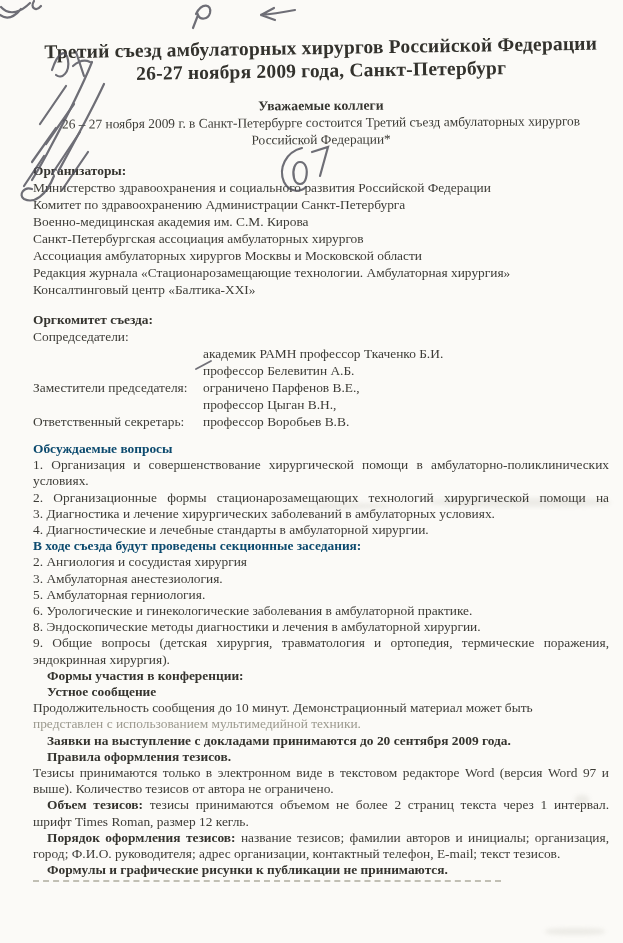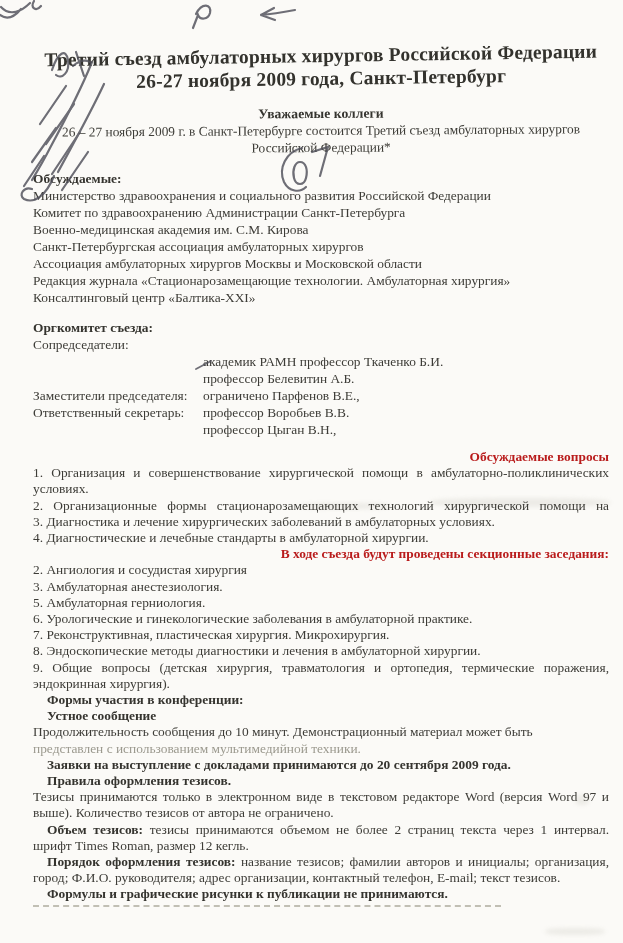--- a/index.html
+++ b/index.html
@@ -4,33 +4,33 @@
 <style>
   * { margin:0; padding:0; box-sizing:border-box; }
   html,body { background:#e9e9e6; }
   .page {
     position:relative; width:623px; height:943px; margin:0 auto;
     background:#fbfaf7;
     font-family:"Liberation Serif","DejaVu Serif",serif;
     color:#3d3c37;
     overflow:hidden;
   }
-  .content { position:relative; padding:36px 14px 0 33px; }
+  .content { position:relative; padding:28px 14px 0 33px; }
   .doc-title {
     text-align:center; font-weight:bold; font-size:19.5px; line-height:23px;
     color:#33322d; letter-spacing:.2px; transform:rotate(-0.9deg); margin-top:8px;
   }
   .greeting { text-align:center; margin-top:15px; font-size:13.4px; line-height:17px; transform:rotate(-0.35deg); }
   .g-head { font-weight:bold; font-size:13.7px; color:#35342f; }
   .sec { font-size:13.4px; }
   .up { line-height:17px; }
   .low { line-height:16.2px; }
   .b { font-weight:bold; color:#35342f; }
   .head-left { font-weight:bold; color:#35342f; }
-  .head-center { font-weight:bold; color:#b91c1c; text-align:right; }
+  .head-center { font-weight:bold; color:#0c4a6e; text-align:left; }
   .indent { text-indent:14px; }
   .line { display:block; }
   .spread { text-align:justify; text-align-last:justify; }
   .faint { color:#9b998e; filter:blur(.2px); }
   .organizers { margin-top:14px; }
   .orgcom { margin-top:13px; }
   .orgrow { display:flex; }
   .orgrow .role { width:170px; flex:none; }
   .orgrow .name { flex:1; }
   .questions { margin-top:11px; }
@@ -79,21 +79,21 @@
       <div class="line">26-27 ноября 2009 года, Санкт-Петербург</div>
     </div>
 
     <div class="greeting">
       <div class="g-head">Уважаемые коллеги</div>
       <div class="line">26 – 27 ноября 2009 г. в Санкт-Петербурге состоится Третий съезд амбулаторных хирургов</div>
       <div class="line">Российской Федерации*</div>
     </div>
 
     <div class="sec up organizers">
-      <div class="head-left">Обсуждаемые:</div>
+      <div class="head-left">Организаторы:</div>
       <div>
 
           <div class="line">Министерство здравоохранения и социального развития Российской Федерации</div>
 
           <div class="line">Комитет по здравоохранению Администрации Санкт-Петербурга</div>
 
           <div class="line">Военно-медицинская академия им. С.М. Кирова</div>
 
           <div class="line">Санкт-Петербургская ассоциация амбулаторных хирургов</div>
 
@@ -122,28 +122,28 @@
             <span class="role"></span>
             <span class="name">профессор Белевитин А.Б.</span>
           </div>
 
           <div class="orgrow">
             <span class="role">Заместители председателя:</span>
             <span class="name">ограничено Парфенов В.Е.,</span>
           </div>
 
           <div class="orgrow">
+            <span class="role"></span>
+            <span class="name">профессор Цыган В.Н.,</span>
+          </div>
+
+          <div class="orgrow">
             <span class="role">Ответственный секретарь:</span>
             <span class="name">профессор Воробьев В.В.</span>
           </div>
-
-          <div class="orgrow">
-            <span class="role"></span>
-            <span class="name">профессор Цыган В.Н.,</span>
-          </div>
         </div>
     </div>
 
     <div class="sec low questions">
       <div class="head-center">Обсуждаемые вопросы</div>
       <div>
 
           <span class="line spread">1.  Организация и совершенствование хирургической помощи в амбулаторно-поликлинических</span>
 
           <span class="line">условиях.</span>
@@ -164,21 +164,20 @@
 
           <span class="line">2. Ангиология и сосудистая хирургия</span>
 
           <span class="line">3. Амбулаторная анестезиология.</span>
 
 
           <span class="line">5. Амбулаторная герниология.</span>
 
           <span class="line">6. Урологические и гинекологические заболевания в амбулаторной практике.</span>
 
-          <span class="line">7. Реконструктивная, пластическая хирургия. Микрохирургия.</span>
 
           <span class="line">8. Эндоскопические методы диагностики и лечения в амбулаторной хирургии.</span>
 
           <span class="line spread">9. Общие вопросы (детская хирургия, травматология и ортопедия, термические поражения,</span>
 
           <span class="line">эндокринная хирургия).</span>
         </div>
     </div>
 
     <div class="sec low">

